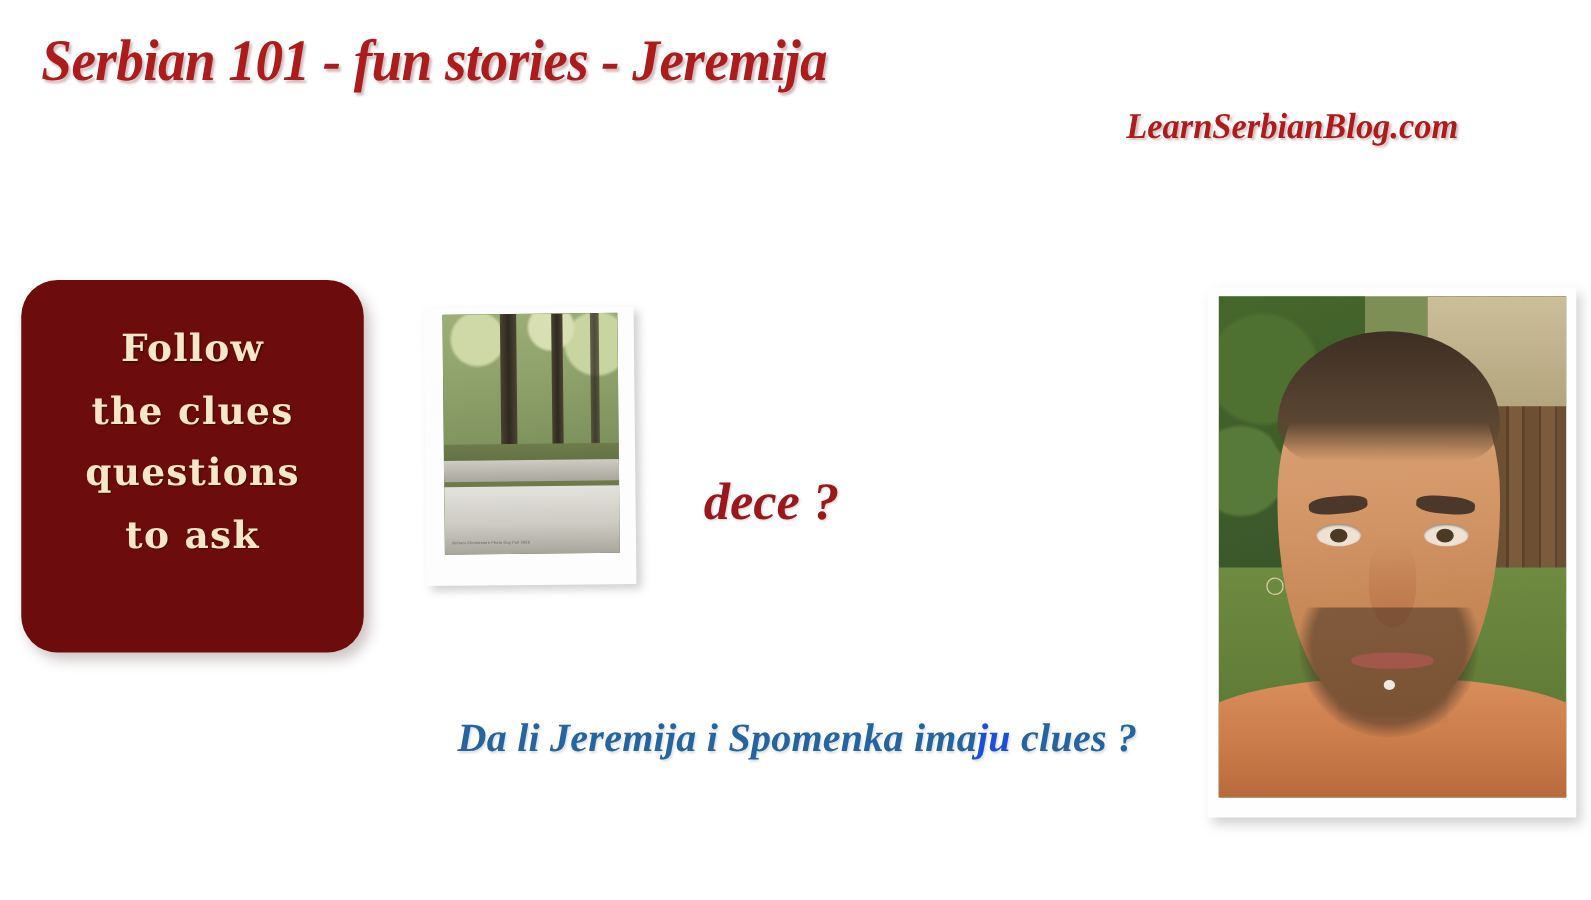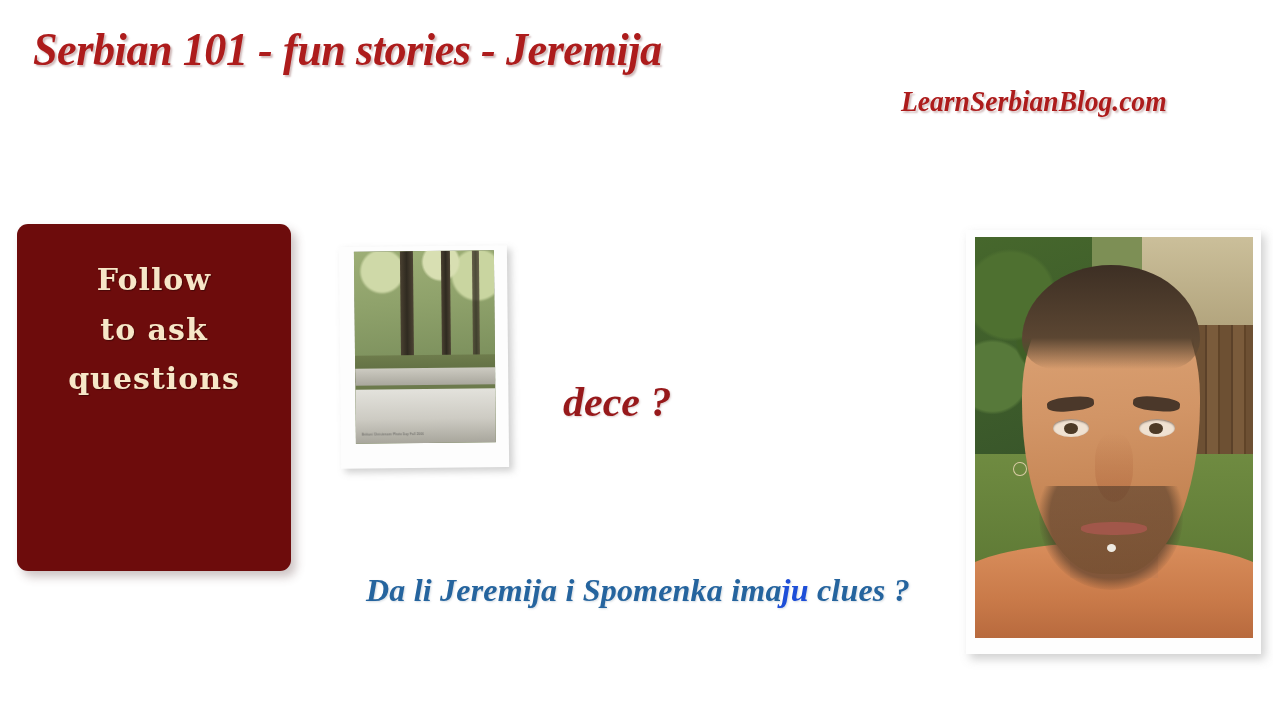--- a/index.html
+++ b/index.html
@@ -46,23 +46,23 @@
     transform: scaleX(0.95);
     transform-origin: left center;
   }
 
   
   .instruction-box {
     position: absolute;
     left: 17px;
     top: 224px;
     width: 274px;
-    height: 347px;
+    height: 298px;
     background: #6d0c0c;
-    border-radius: 11px;
+    border-radius: 29px;
     box-shadow: 5px 6px 10px rgba(90,60,60,0.30);
   }
   .instruction-lines {
     position: absolute;
     left: 0;
     top: 40px;
     width: 100%;
     padding: 0 14px;
     box-sizing: border-box;
     display: flex;
@@ -322,22 +322,23 @@
 </head>
 <body>
 
 <div class="slide-title">Serbian 101 - fun stories - Jeremija</div>
 
 <div class="site-name">LearnSerbianBlog.com</div>
 
 <div class="instruction-box">
   <div class="instruction-lines">
     <div class="instruction-line">Follow</div>
+    <div class="instruction-line">the clues</div>
+    <div class="instruction-line">questions</div>
     <div class="instruction-line">to ask</div>
-    <div class="instruction-line">questions</div>
   </div>
 </div>
 
 <div class="photo-kids-frame">
   <div class="photo-kids">
     <div class="kids-scene">
       <div class="k-sky"></div>
       <div class="k-tree t1"></div>
       <div class="k-tree t2"></div>
       <div class="k-tree t3"></div>

